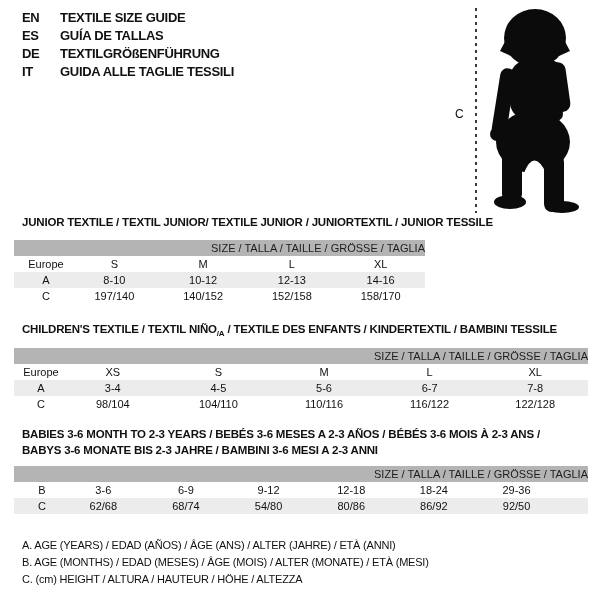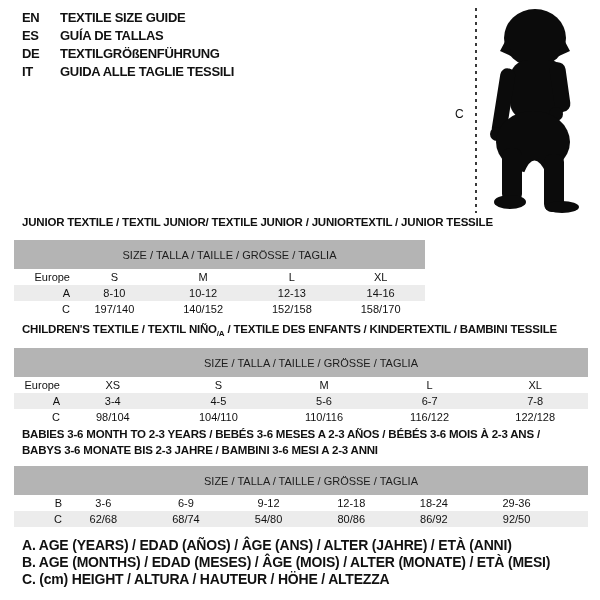--- a/index.html
+++ b/index.html
@@ -20,30 +20,30 @@
   }
   .fig-label { position:absolute; left:455px; top:107px; font-size:12px; font-weight:400; }
   .baby-svg { position:absolute; left:482px; top:6px; width:98px; height:208px; }
   
   .sec-title { position:absolute; left:22px; font-size:11.5px; font-weight:700; letter-spacing:-0.2px; line-height:16px; }
   .sub-a { font-size:8px; vertical-align:sub; }
   
   table { position:absolute; left:14px; border-collapse:collapse; table-layout:fixed; }
   th, td { font-size:11px; font-weight:400; overflow:hidden; white-space:nowrap; }
   thead th {
-    background:#b4b4b4; height:29px; text-align:center; padding-left:20px;
+    background:#b4b4b4; height:16px; text-align:right; padding-left:20px;
     color:#1d1d1d; font-size:11px;
   }
   tbody td { height:16px; }
-  td.row-label { text-align:right; padding-left:8px; }
+  td.row-label { text-align:center; padding-left:8px; }
   td.val { text-align:center; }
   tr.alt { background:#ececec; }
   
   .footnotes { position:absolute; left:22px; top:537px; }
-  .footnote { font-size:14px; font-weight:700; letter-spacing:-0.2px; line-height:17px; }
+  .footnote { font-size:11px; font-weight:400; letter-spacing:-0.2px; line-height:17px; }
 </style>
 </head>
 <body>
 
 <div class="sheet">
 
   <div class="langs">
     <div class="lang-row">
       <span class="lang-code">EN</span>
       <span class="lang-label">TEXTILE SIZE GUIDE</span>

